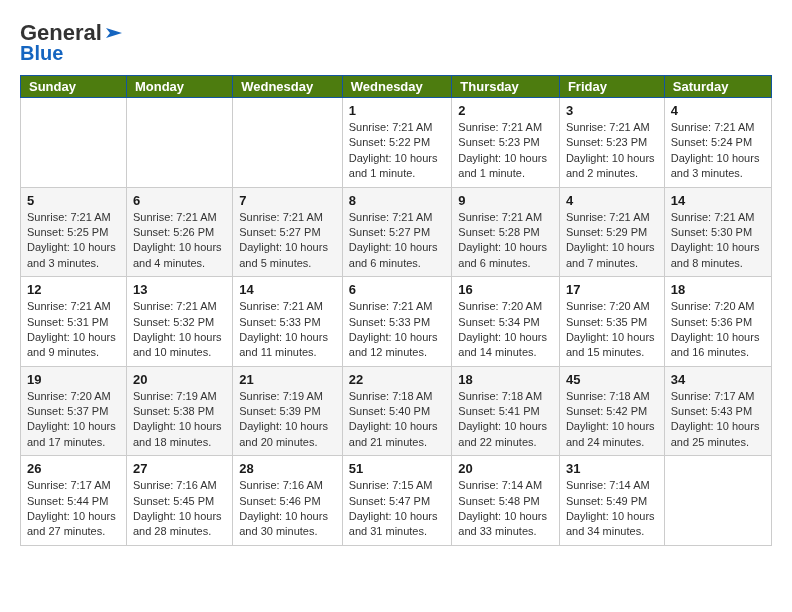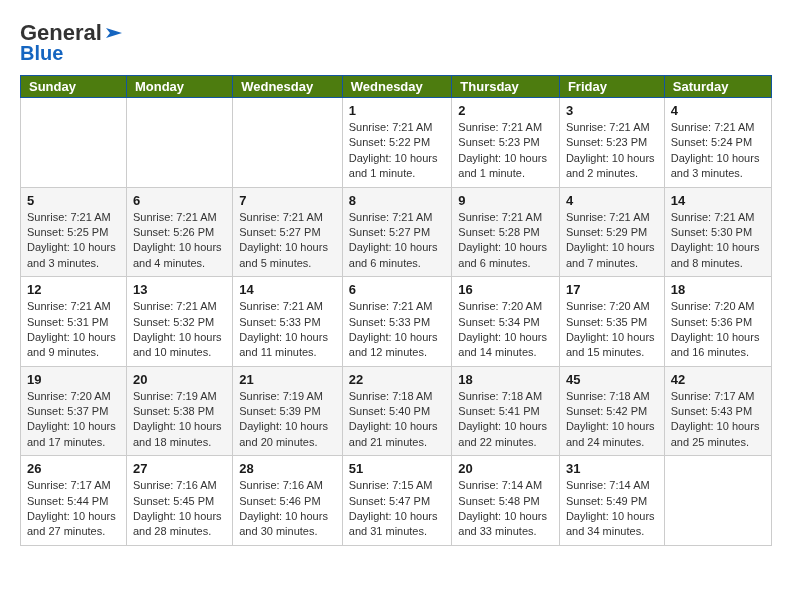--- a/index.html
+++ b/index.html
@@ -276,21 +276,21 @@
 and 22 minutes.</div>
         </td>
         <td>
           <div class="day-num">45</div>
           <div class="day-info" style="white-space: pre-line;">Sunrise: 7:18 AM
 Sunset: 5:42 PM
 Daylight: 10 hours
 and 24 minutes.</div>
         </td>
         <td>
-          <div class="day-num">42</div>
+          <div class="day-num">34</div>
           <div class="day-info" style="white-space: pre-line;">Sunrise: 7:17 AM
 Sunset: 5:43 PM
 Daylight: 10 hours
 and 25 minutes.</div>
         </td>
       </tr>
       <tr>
         <td>
           <div class="day-num">26</div>
           <div class="day-info" style="white-space: pre-line;">Sunrise: 7:17 AM

